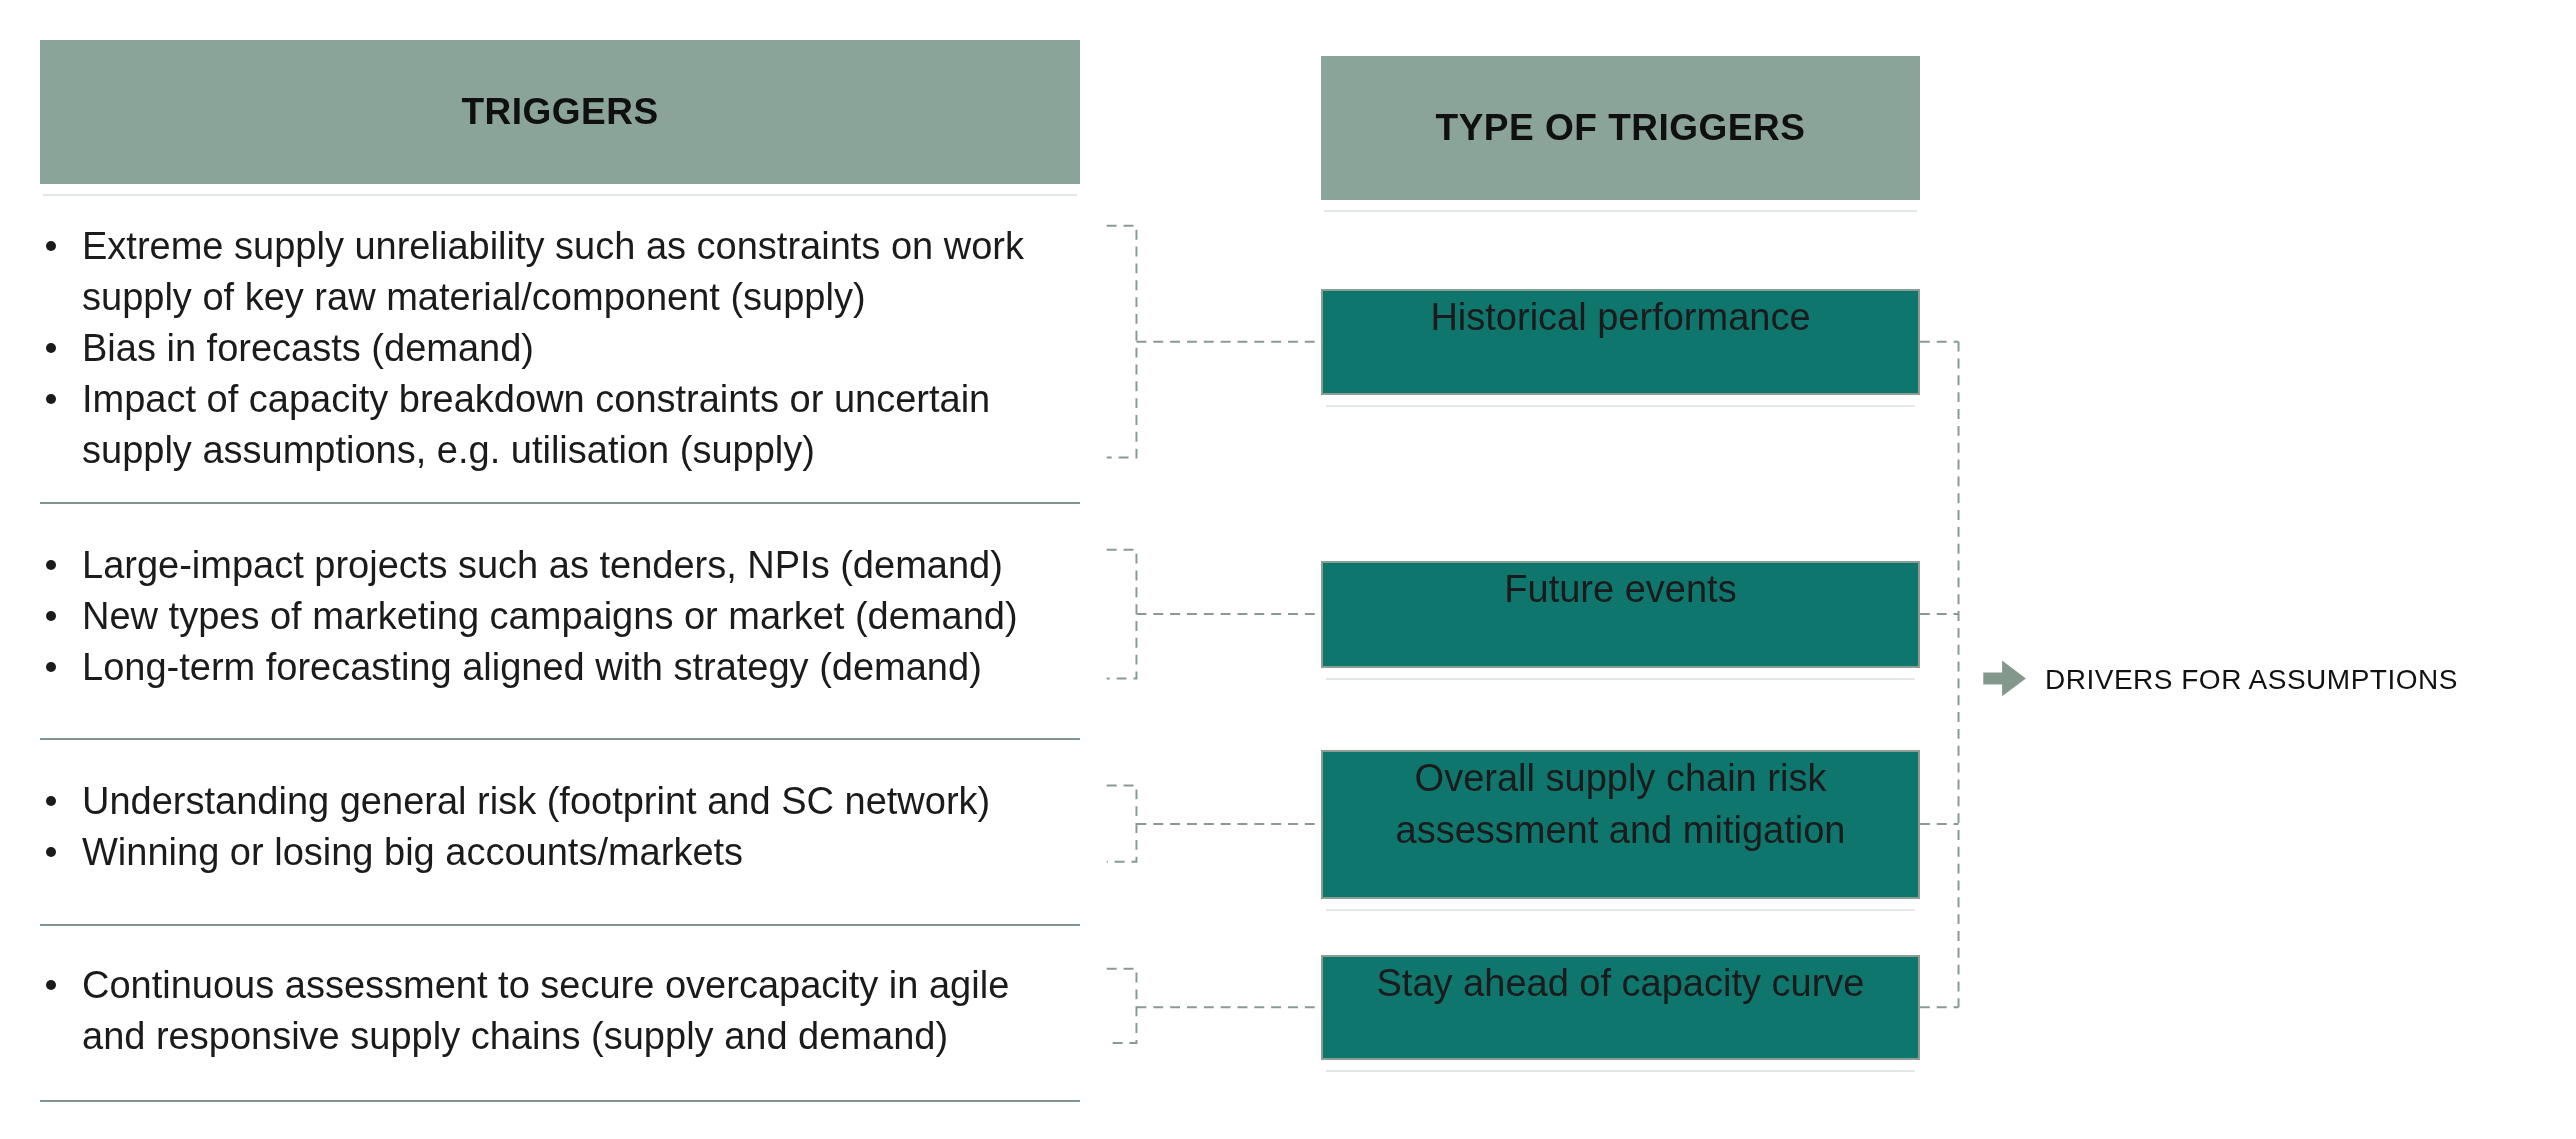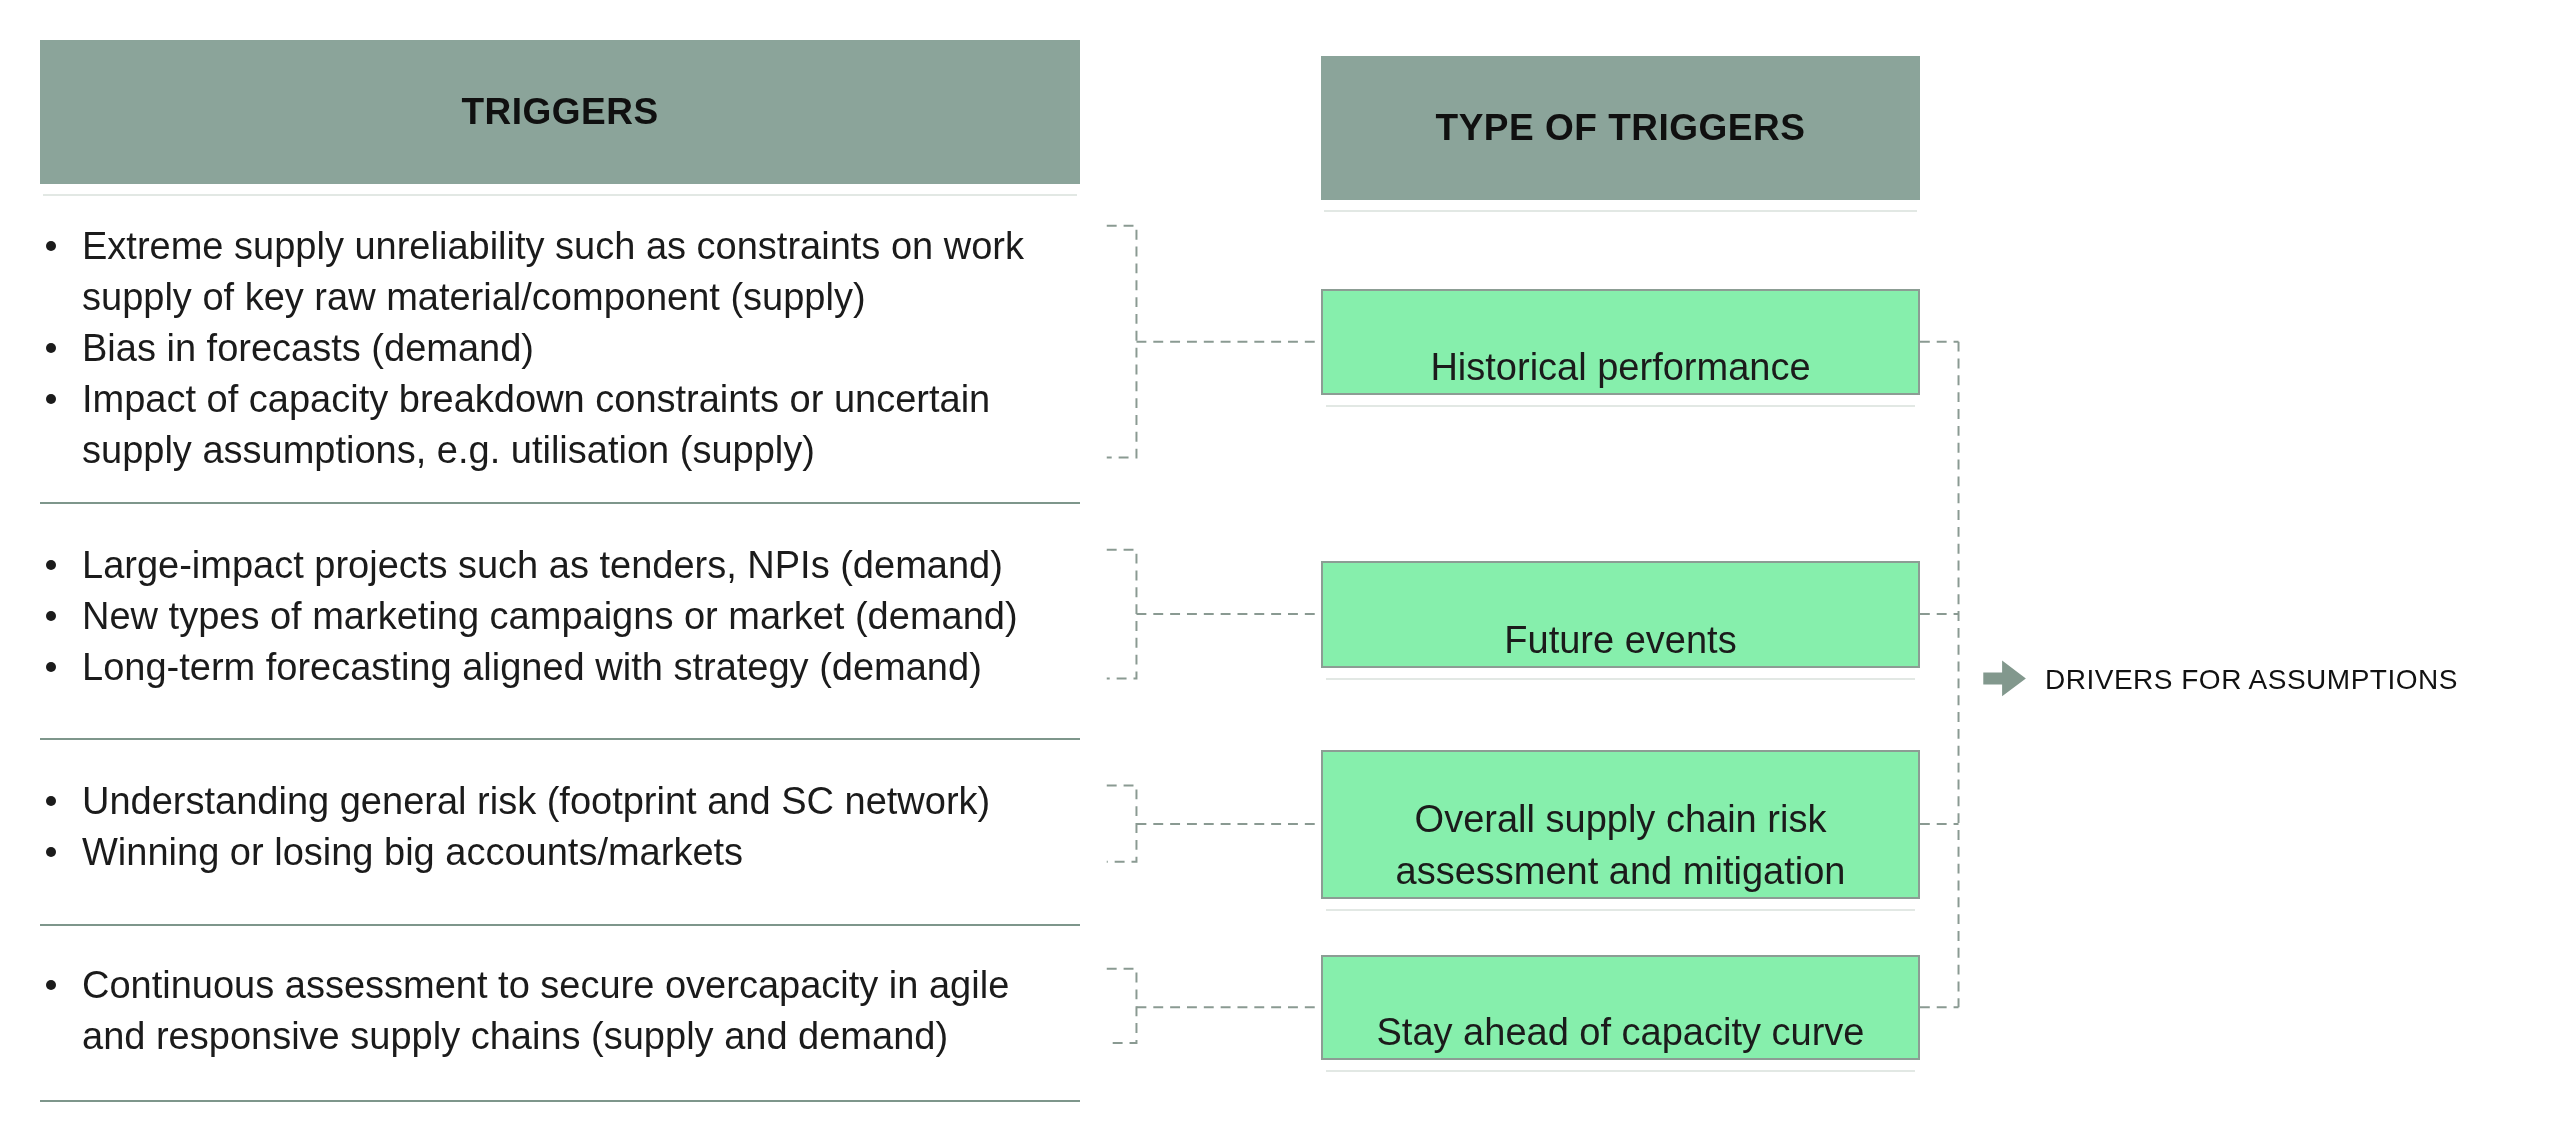--- a/index.html
+++ b/index.html
@@ -41,23 +41,23 @@
   .divider{
     position:absolute;left:40px;width:1040px;height:2px;background:#7E968B;
   }
   #divider-1{top:502px;}
   #divider-2{top:738px;}
   #divider-3{top:924px;}
   #divider-4{top:1100px;}
 
   .type-box{
     position:absolute;left:1321px;width:599px;
-    background:#86efac;border:2px solid #8C9D94;
+    background:#0f766e;border:2px solid #8C9D94;
     box-sizing:border-box;
-    display:flex;flex-direction:column;align-items:center;justify-content:flex-end;
+    display:flex;flex-direction:column;align-items:center;justify-content:flex-start;
   }
   .type-box::after{
     content:"";position:absolute;left:3px;right:3px;bottom:-14px;height:2px;background:#E2E8E4;
   }
   .type-box .line{font-size:38px;line-height:52px;text-align:center;}
   #box-1{top:289px;height:106px;}
   #box-2{top:561px;height:107px;}
   #box-3{top:750px;height:149px;}
   #box-4{top:955px;height:105px;}
 

